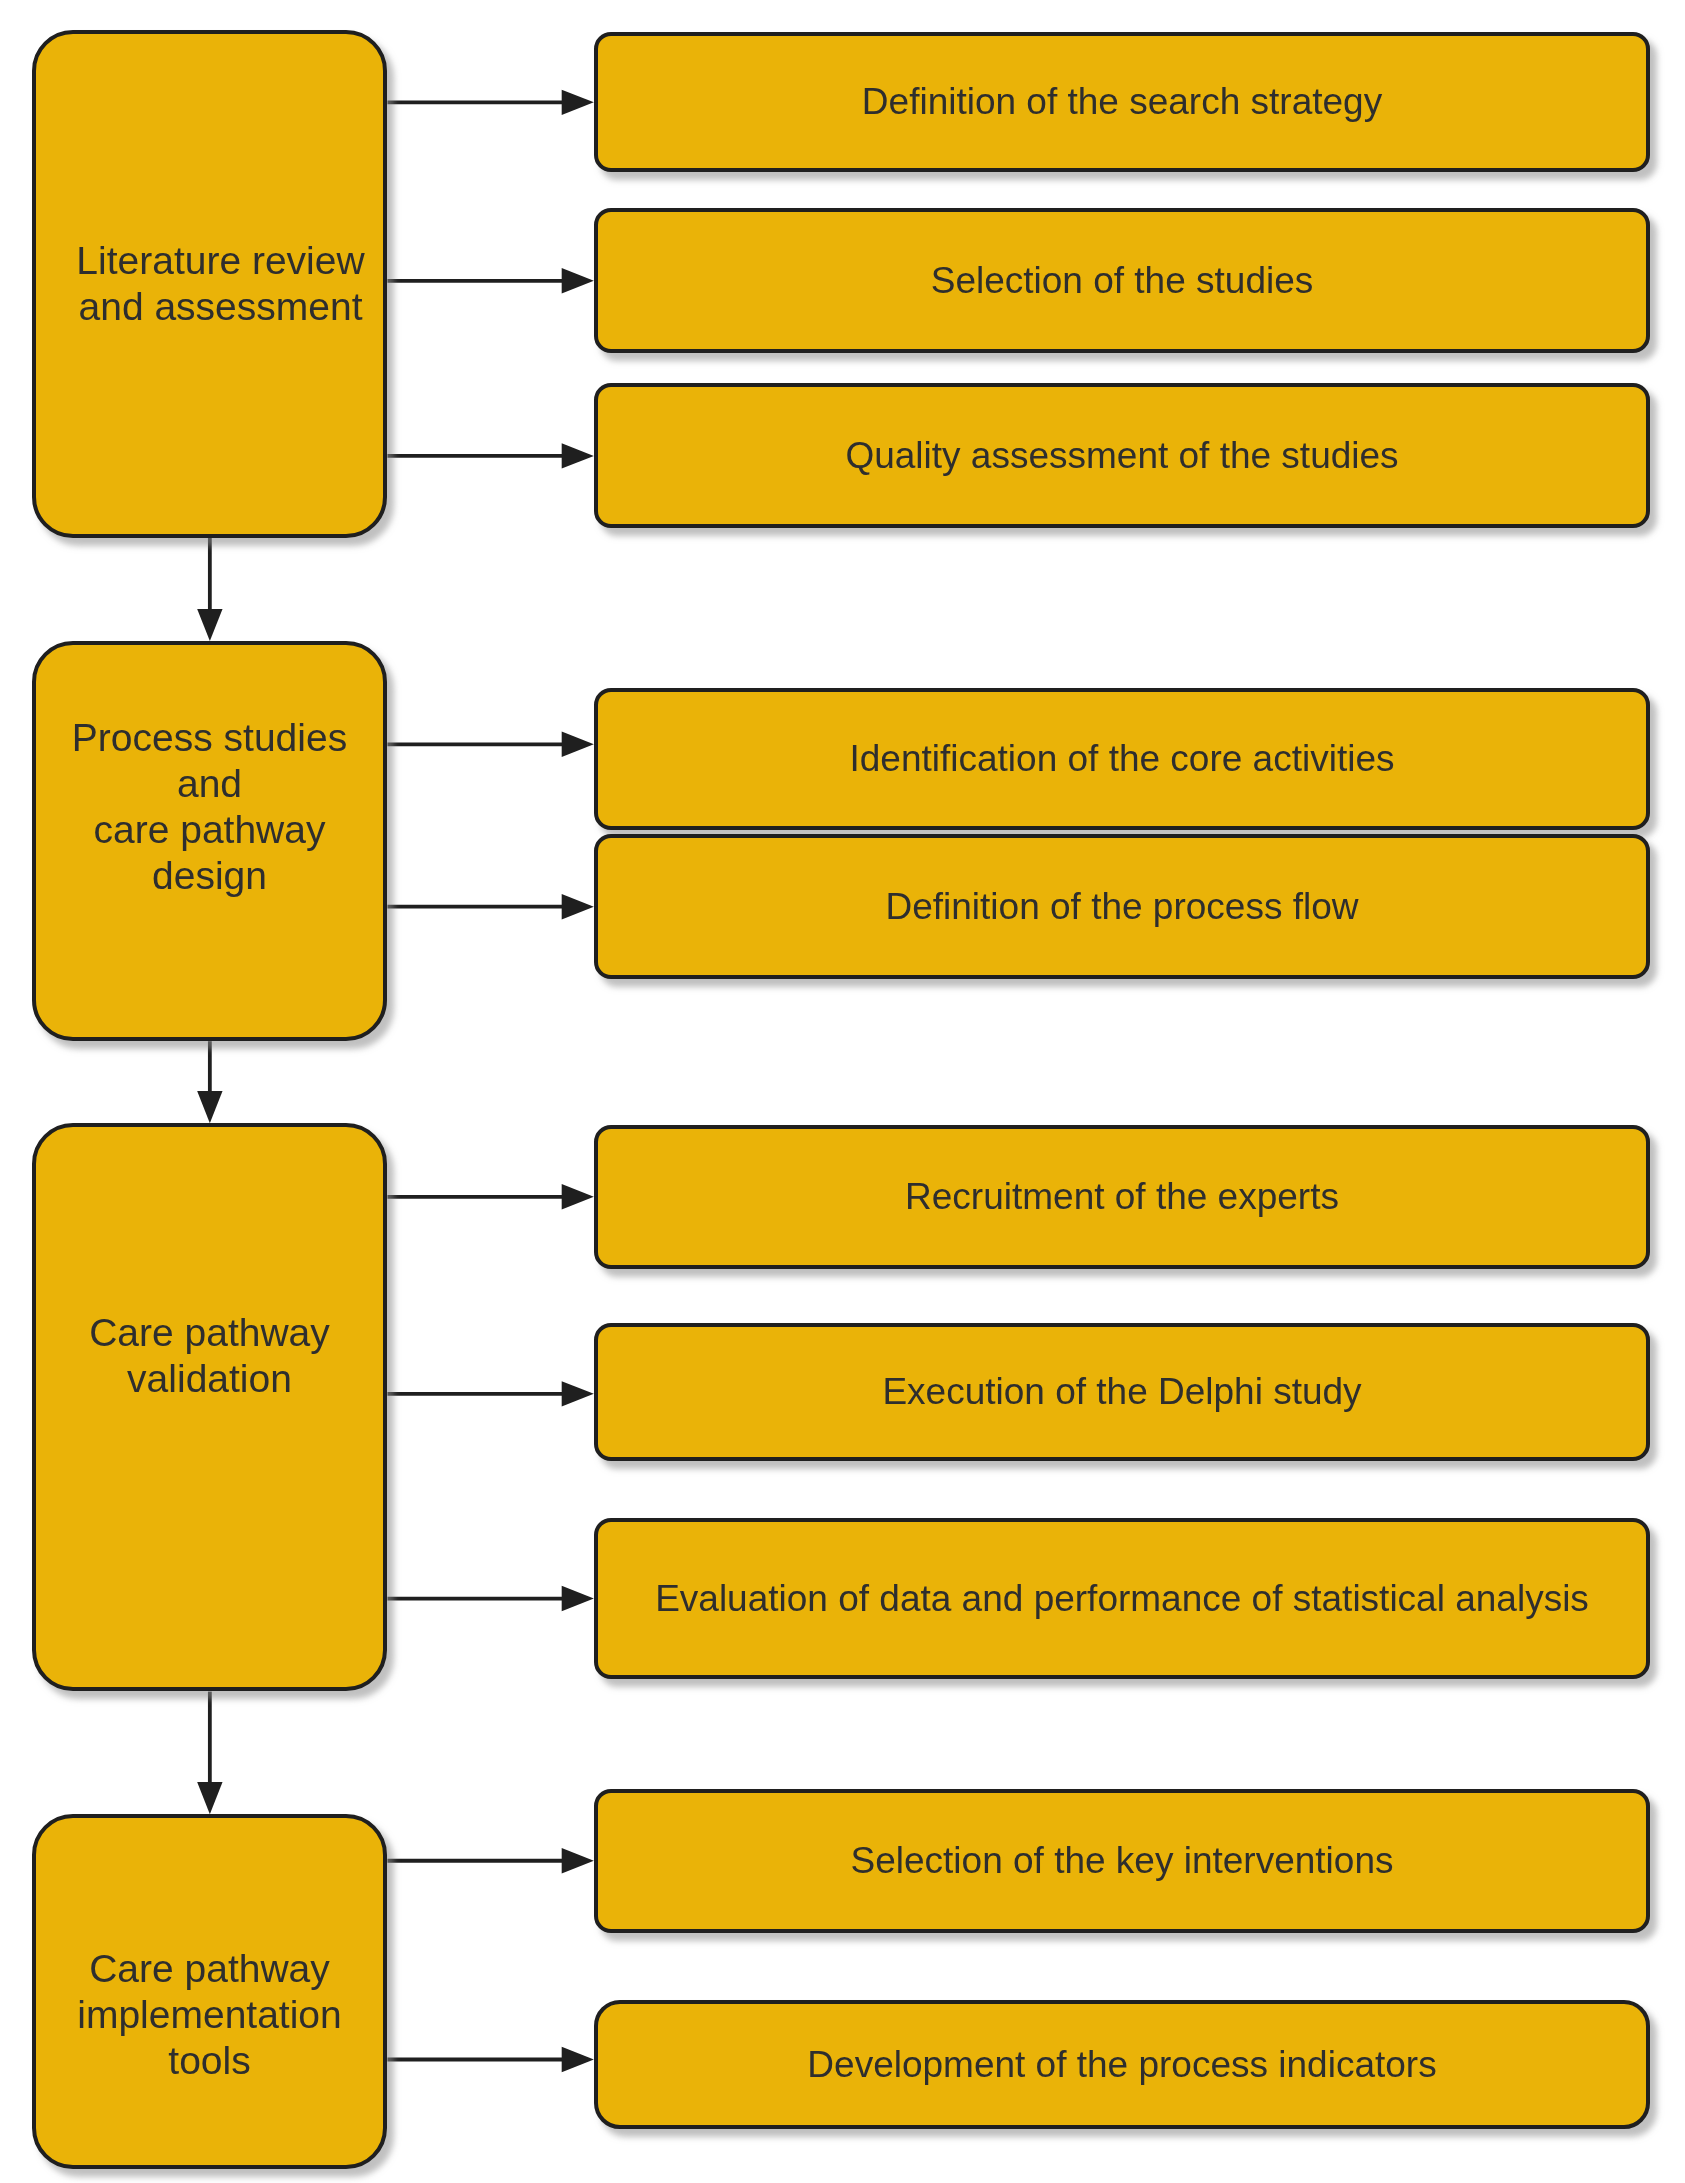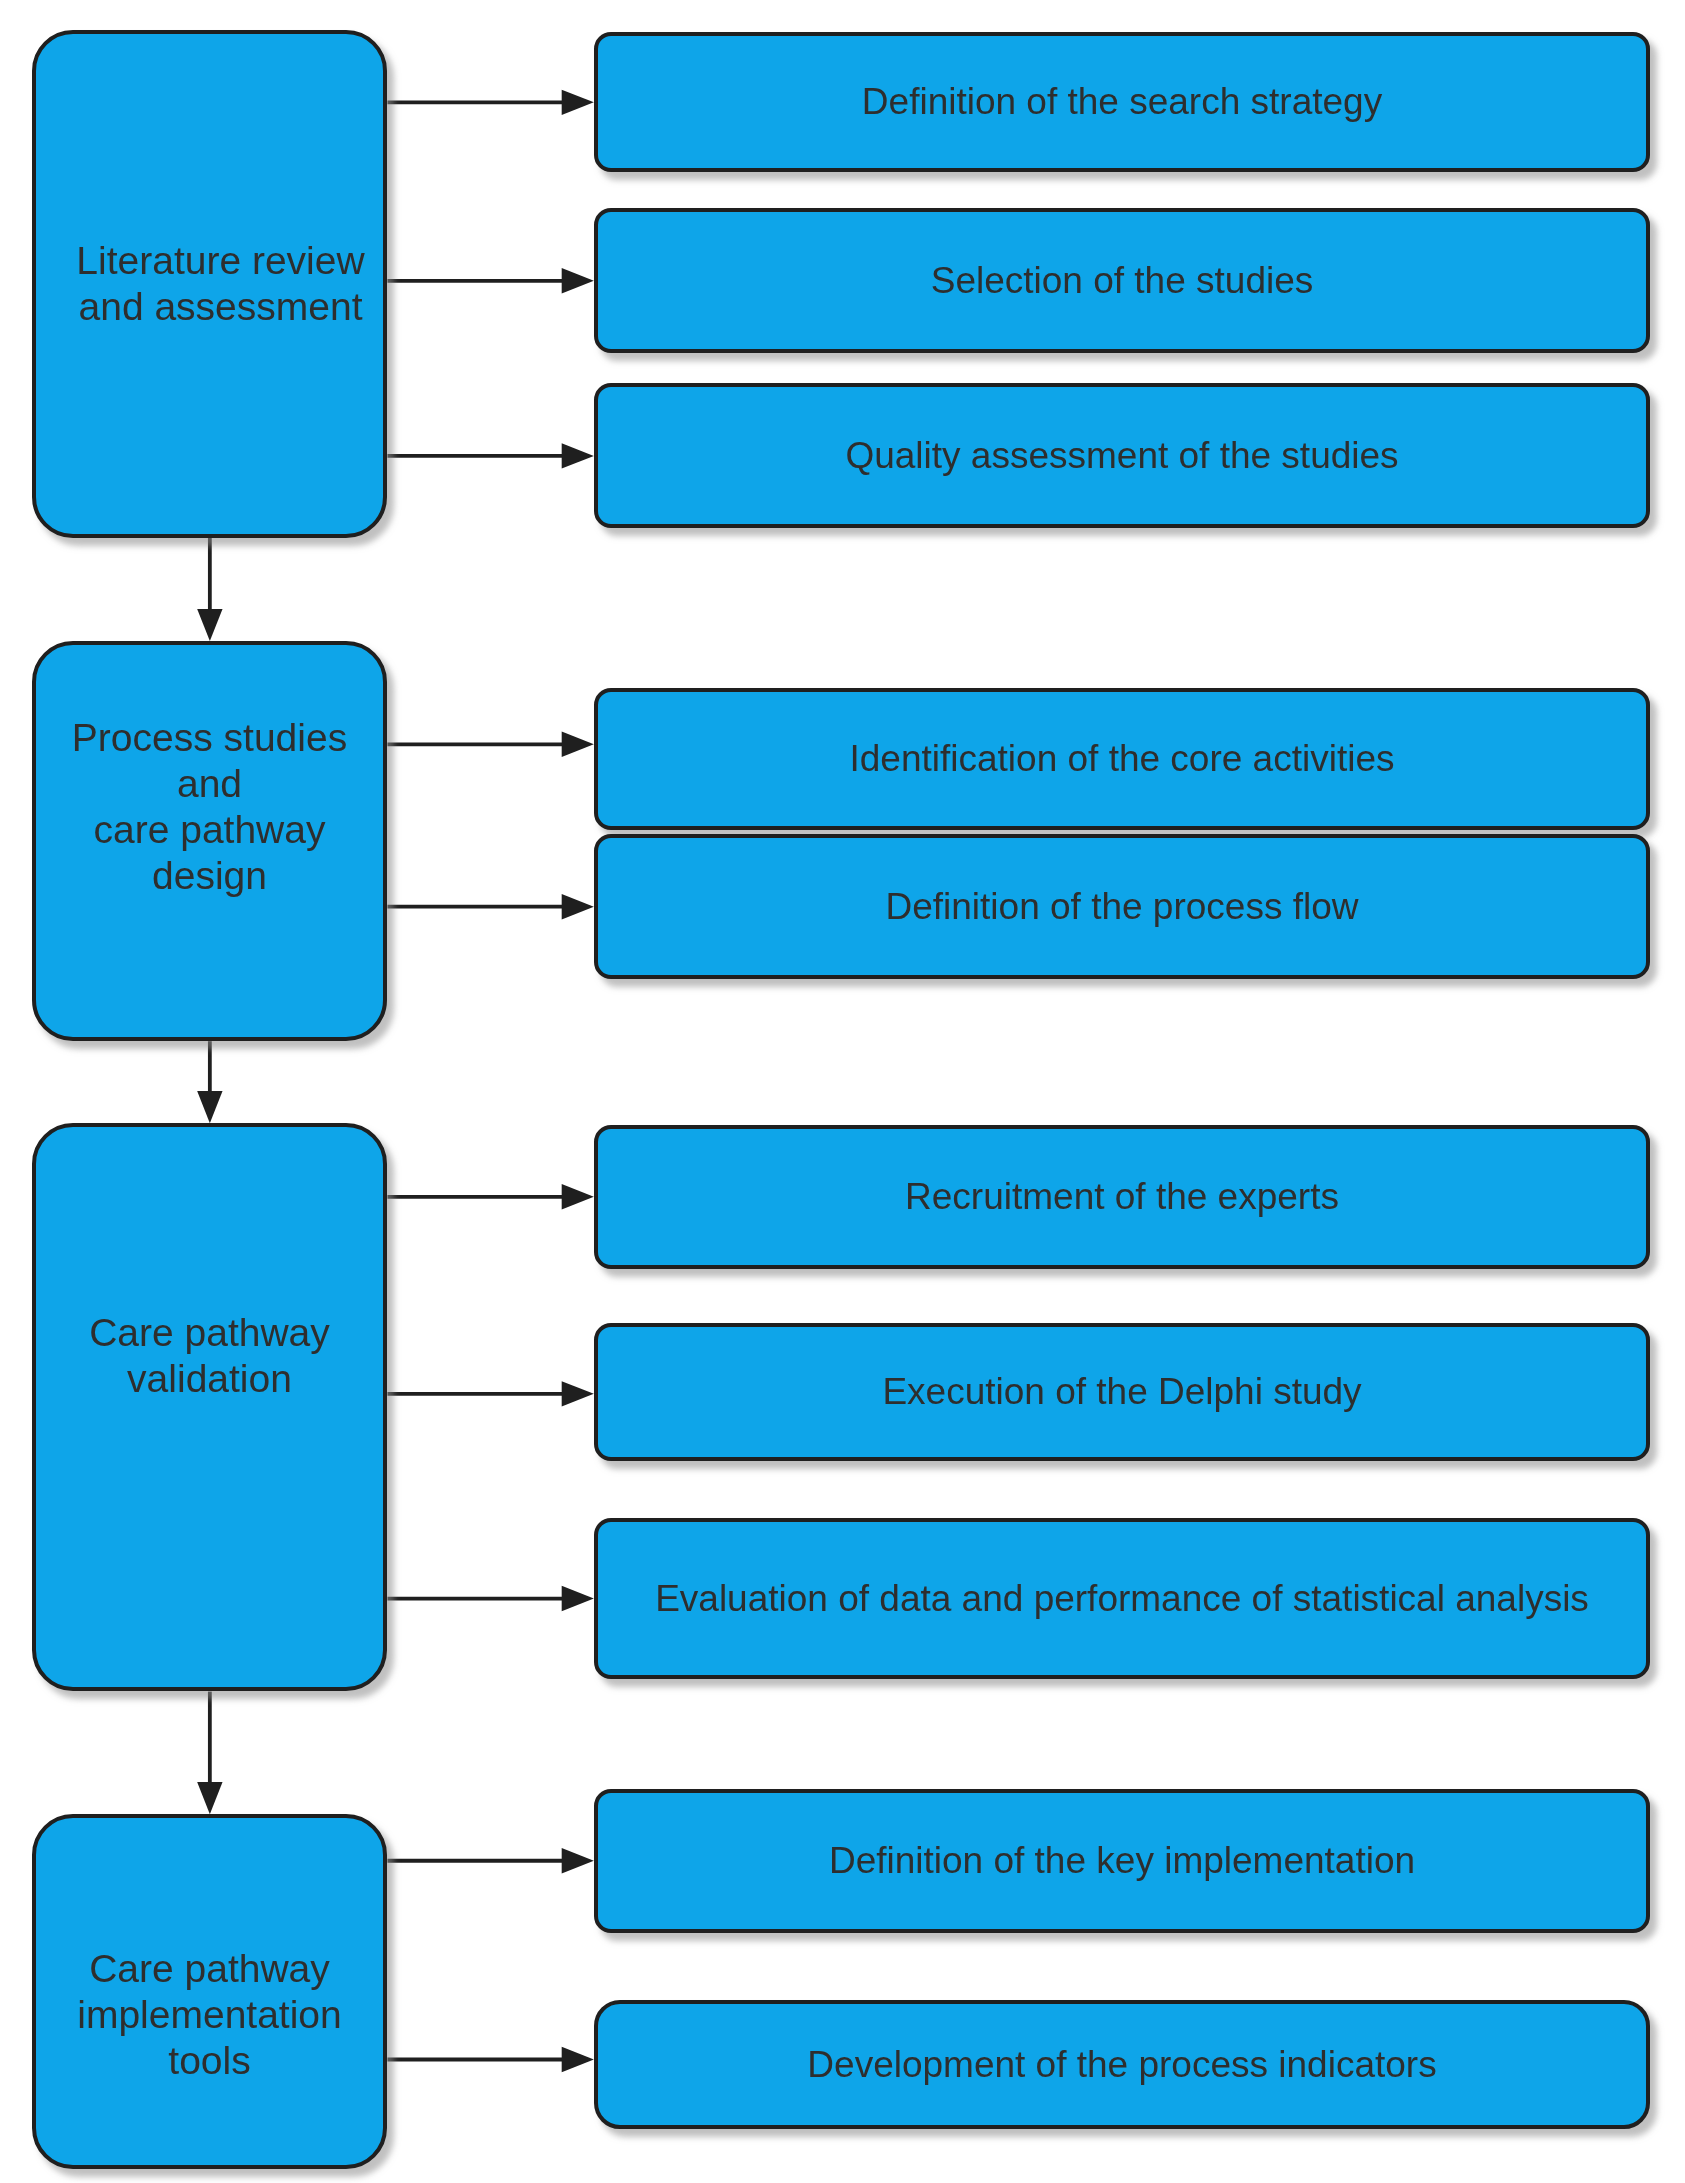--- a/index.html
+++ b/index.html
@@ -12,21 +12,21 @@
     width: 1685px;
     height: 2183px;
     background: #ffffff;
     font-family: "Liberation Sans", sans-serif;
     color: #2e2e2e;
     overflow: hidden;
   }
   .box {
     position: absolute;
     box-sizing: border-box;
-    background: #0ea5e9;
+    background: #eab308;
     border: 4.2px solid #1f1f1f;
     box-shadow: 6.8px 7.6px 6px rgba(140,140,140,0.55);
     display: flex;
     flex-direction: column;
     align-items: center;
     justify-content: center;
     text-align: center;
   }
   .stage {
     left: 32px;
@@ -177,20 +177,20 @@
   <div class="box step step-6">
     <span>Recruitment of the experts</span>
   </div>
   <div class="box step step-7">
     <span>Execution of the Delphi study</span>
   </div>
   <div class="box step step-8">
     <span>Evaluation of data and performance of statistical analysis</span>
   </div>
   <div class="box step step-9">
-    <span>Definition of the key implementation</span>
+    <span>Selection of the key interventions</span>
   </div>
   <div class="box step step-10">
     <span>Development of the process indicators</span>
   </div>
 
 </div>
 
 
 </body></html>

